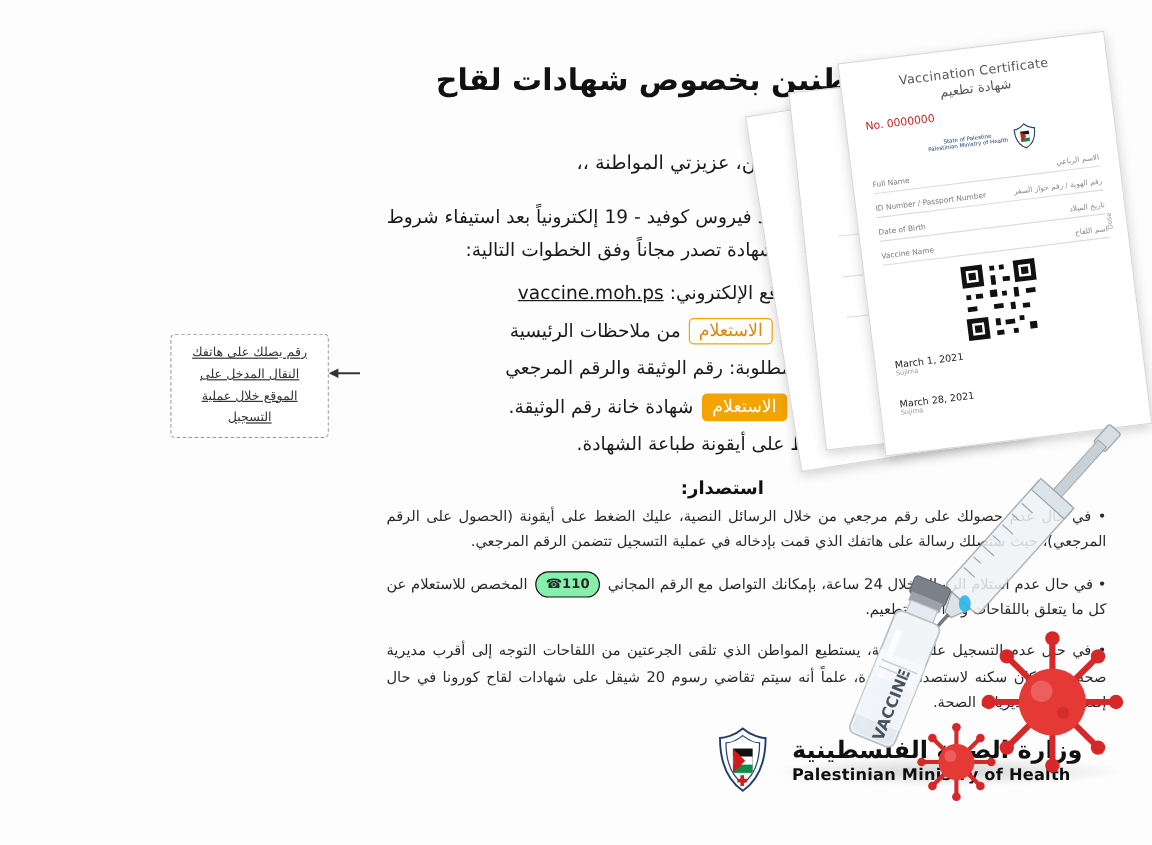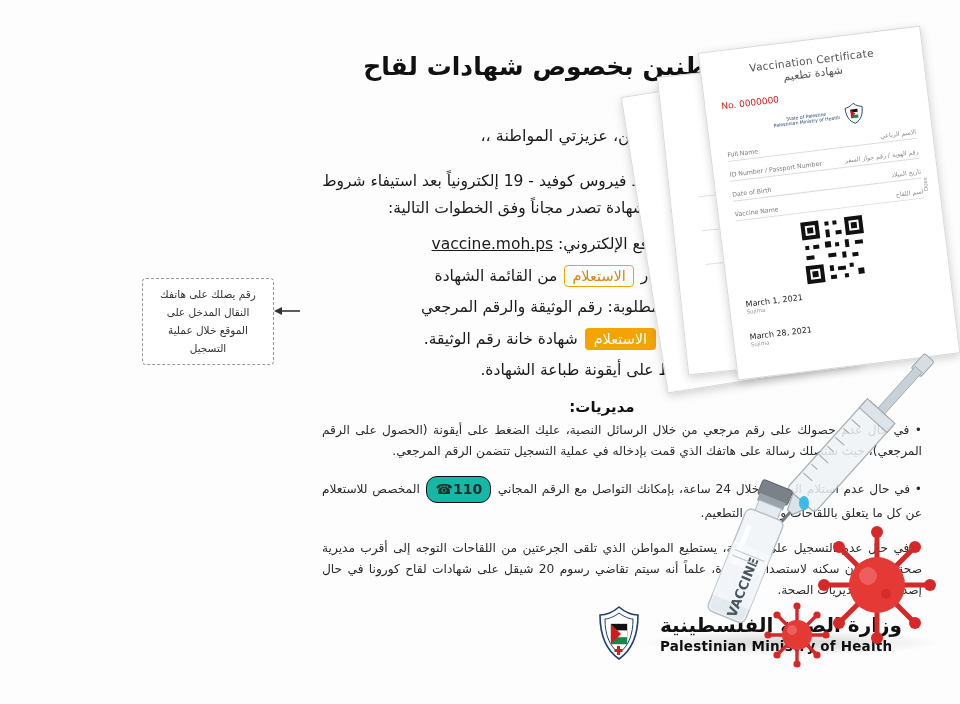--- a/index.html
+++ b/index.html
@@ -102,20 +102,21 @@
     width: 132px;
     border: 1.4px dashed #999;
     border-radius: 4px;
     padding: 7px 8px;
     font-size: 10.5px;
     line-height: 1.7;
     color: #333;
     text-align: center;
     direction: rtl;
     background: #fff;
+    text-decoration: underline;
   }
   .note-arrow {
     position: absolute;
     top: 304px; right: 660px;
     width: 26px; height: 14px;
   }
 
   
   .notes-title {
     position: absolute;
@@ -142,26 +143,26 @@
     line-height: 1.75;
     margin-bottom: 13px;
     text-align: justify;
   }
   .note-text { flex: 1 1 auto; }
   .phone-chip {
     display: inline-block;
     border: 1.6px solid #111;
     border-radius: 11px;
     padding: 0px 8px 1px 8px;
-    font-size: 14px;
+    font-size: 11px;
     font-weight: bold;
     direction: ltr;
     vertical-align: middle;
     margin: 0 2px;
-    background: #14b8a6;
+    background: #86efac;
   }
 
   
   .footer {
     position: absolute;
     bottom: 42px; right: 58px;
     display: flex;
     align-items: center;
     gap: 14px;
     direction: rtl;
@@ -242,38 +243,38 @@
   <div class="intro">بإمكانك الآن استصدار شهادة اللقاح ضد فيروس كوفيد - 19 إلكترونياً بعد استيفاء شروط إصدار الشهادة، علماً بأن الشهادة تصدر مجاناً وفق الخطوات التالية:</div>
 
   <div class="steps">
     <div class="step">
       <span>1- الدخول إلى الموقع الإلكتروني:</span>
       <span class="ltr">vaccine.moh.ps</span>
     </div>
     <div class="step">
       <span>2- الضغط على خيار</span>
       <span class="chip">الاستعلام</span>
-      <span>من القائمة الشهادة</span>
+      <span>من ملاحظات الرئيسية</span>
     </div>
     <div class="step">3- إدخال البيانات المطلوبة: رقم الوثيقة والرقم المرجعي</div>
     <div class="step">
       <span>4- الضغط على زر</span>
       <span class="chip-solid">الاستعلام</span>
       <span>شهادة خانة رقم الوثيقة.</span>
     </div>
     <div class="step">5- الضغط على أيقونة طباعة الشهادة.</div>
   </div>
 
   <div class="note-box">رقم يصلك على هاتفك النقال المدخل على الموقع خلال عملية التسجيل</div>
   <svg class="note-arrow" viewBox="0 0 26 14">
     <line x1="26" y1="7" x2="6" y2="7" stroke="#333" stroke-width="1.6"></line>
     <polygon points="0,7 8,3 8,11" fill="#333"></polygon>
   </svg>
 
-  <div class="notes-title">مديريات:</div>
+  <div class="notes-title">استصدار:</div>
   <div class="notes">
     <div class="note-item">
       <span class="note-text">• في حال عدم حصولك على رقم مرجعي من خلال الرسائل النصية، عليك الضغط على أيقونة (الحصول على الرقم المرجعي)، حيث ستصلك رسالة على هاتفك الذي قمت بإدخاله في عملية التسجيل تتضمن الرقم المرجعي.</span>
     </div>
     <div class="note-item">
       <span class="note-text">
         <span>• في حال عدم استلام الرسالة خلال 24 ساعة، بإمكانك التواصل مع الرقم المجاني</span>
         <span class="phone-chip">
           <span>☎</span><span>110</span>
         </span>

